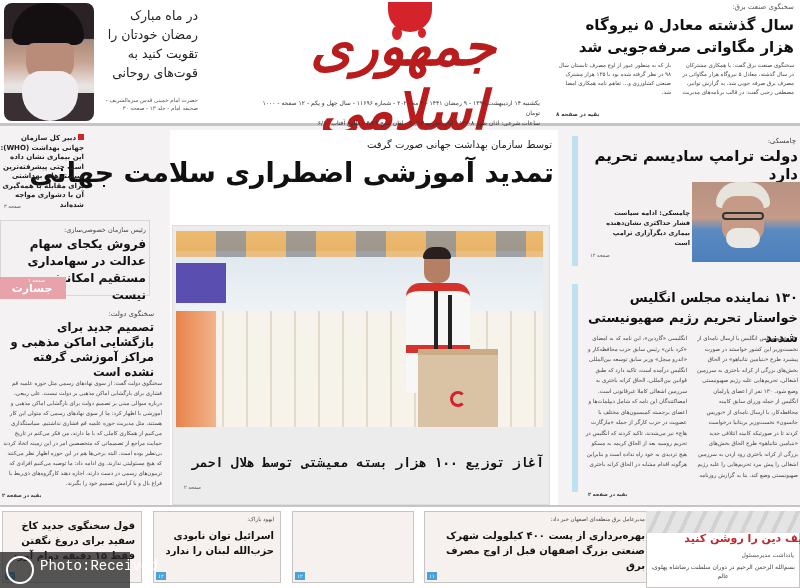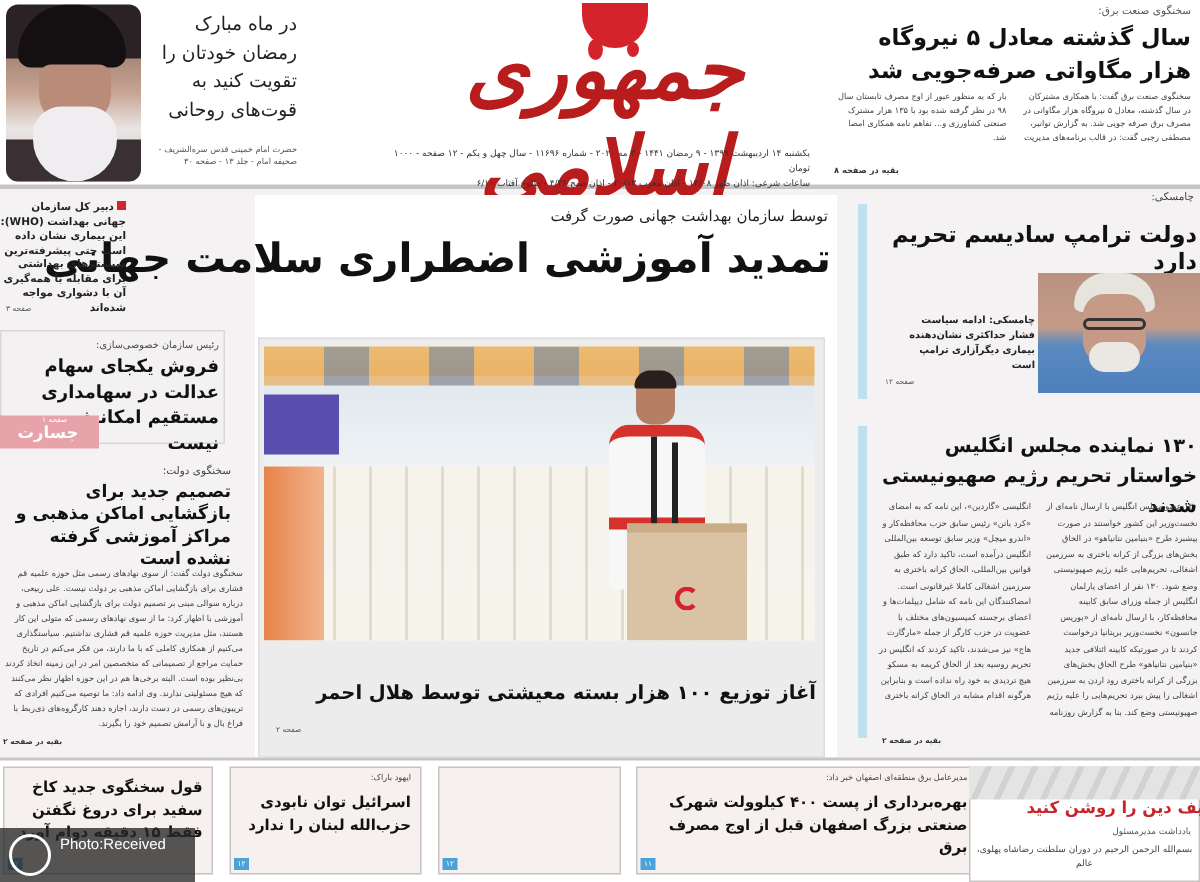--- a/index.html
+++ b/index.html
@@ -45,42 +45,42 @@
   .photo .orange { position:absolute; left:0; top:80px; width:40px; height:116px; background: linear-gradient(90deg,#e7834a,#f2b48c); }
   .photo .person { position:absolute; left:230px; top:18px; width:64px; height:178px; }
   .photo .head { position:absolute; left:18px; top:0; width:26px; height:34px; background:#b57f63; border-radius: 12px 12px 10px 10px; }
   .photo .hair { position:absolute; left:17px; top:-2px; width:28px; height:12px; background:#2a1f1c; border-radius: 12px 12px 2px 2px; }
   .photo .coat { position:absolute; left:0; top:34px; width:64px; height:110px; background:#f7f7f7; border-radius: 14px 14px 4px 4px; border-top: 8px solid #d6322c; }
   .photo .stripe { position:absolute; left:0; top:96px; width:64px; height:8px; background:#d6322c; }
   .photo .podium { position:absolute; left:242px; top:118px; width:80px; height:78px; background:#d9c3a4; border-top: 6px solid #c9ad86; }
   .photo .crescent { position:absolute; left:274px; top:160px; width:16px; height:16px; border: 3px solid #d4232a; border-radius:50%; border-right-color: transparent; }
   .photo .mic { position:absolute; left:258px; top:60px; width:4px; height:60px; background:#222; }
   .photo .mic2 { position:absolute; left:272px; top:64px; width:4px; height:56px; background:#222; }
-  .lead-caption { left: 180px; top: 455px; width: 364px; font-size: 13px; font-weight: bold; color: #111; }
+  .lead-caption { left: 180px; top: 455px; width: 364px; font-size: 13px; font-weight: bold; color: #111; font-family: Liberation Mono, monospace; }
   .lead-page { left: 184px; top: 484px; font-size: 5px; color: #555; }
 
   
   .who-box { left: 0; top: 134px; width: 84px; font-size: 7px; line-height: 9.5px; font-weight: bold; color: #222; }
   .who-mark { display:inline-block; width:6px; height:6px; background:#d4232a; margin-left:2px; }
   .who-page { left: 4px; top: 203px; font-size: 5px; color: #555; }
   .justice { left: 0; top: 220px; width: 150px; height: 76px; background: #f3f1f1; border: 1px solid #d8d6d6; }
   .justice-kicker { left: 6px; top: 226px; width: 140px; font-size: 6.5px; color: #444; }
   .justice-head { left: 6px; top: 236px; width: 140px; font-size: 12px; font-weight: bold; line-height: 17px; color: #111; }
   .jesaratt { left: 0; top: 277px; width: 66px; height: 22px; background: #e8a2aa; }
   .jesaratt-label { left: 2px; top: 282px; width: 60px; font-size: 11px; font-weight: bold; color: #fff; text-align: center; }
   .jesaratt-page { left: 28px; top: 277px; font-size: 5px; color: #fff; }
   .mosque-kicker { left: 6px; top: 310px; width: 148px; font-size: 7px; color: #444; }
   .mosque-head { left: 6px; top: 320px; width: 148px; font-size: 11.5px; font-weight: bold; line-height: 15px; color: #111; }
   .mosque-body { left: 2px; top: 378px; width: 160px; font-size: 5.5px; line-height: 10px; color: #444; }
   .mosque-more { left: 2px; top: 492px; font-size: 5px; font-weight: bold; color: #333; }
 
   
   .rbar { left: 572px; top: 136px; width: 6px; height: 130px; background: #bfe0ef; }
   .rbar2 { left: 572px; top: 284px; width: 6px; height: 208px; background: #bfe0ef; }
-  .chomsky-kicker { left: 586px; top: 127px; width: 210px; font-size: 7px; color: #444; font-family: Liberation Serif, serif; }
+  .chomsky-kicker { left: 586px; top: 137px; width: 210px; font-size: 7px; color: #444; font-family: Liberation Serif, serif; }
   .chomsky-head { left: 586px; top: 147px; width: 212px; font-size: 15px; font-weight: bold; color: #111; }
   .chomsky-photo { left: 692px; top: 182px; width: 108px; height: 80px; background: linear-gradient(180deg,#b99181 0%,#c49b88 45%,#5b8ac0 60%,#4d7fbc 100%); overflow: hidden; }
   .chomsky-photo .hair { position:absolute; left:24px; top:0; width:54px; height:26px; background:#e7e3dd; border-radius: 26px 26px 6px 6px; }
   .chomsky-photo .face { position:absolute; left:30px; top:14px; width:42px; height:46px; background:#c59a86; border-radius: 14px; }
   .chomsky-photo .glasses { position:absolute; left:30px; top:30px; width:42px; height:8px; border: 2px solid #333; border-radius: 4px; }
   .chomsky-photo .beard { position:absolute; left:34px; top:46px; width:34px; height:20px; background:#ebe7e3; border-radius: 10px; }
   .chomsky-sub { left: 596px; top: 208px; width: 94px; font-size: 6.5px; line-height: 10px; font-weight: bold; color: #222; }
   .chomsky-page { left: 590px; top: 252px; font-size: 5px; color: #555; }
   .uk-head { left: 584px; top: 288px; width: 214px; font-size: 13px; font-weight: bold; line-height: 20px; color: #111; }
   .uk-body { left: 584px; top: 333px; width: 214px; font-size: 5.5px; line-height: 10.5px; color: #444; column-count: 2; column-gap: 8px; }
@@ -93,21 +93,21 @@
   .bbox .bkick { position:absolute; right:6px; top:4px; width: 92%; font-size: 5.5px; color: #444; }
   .bbox .bnum { position:absolute; left:2px; bottom:2px; width:10px; height:8px; background:#4ba2d8; font-size:5px; color:#fff; text-align:center; line-height:8px; }
   .editorial { left: 646px; top: 511px; width: 154px; height: 77px; background: #fff; border: 1px solid #c8c4c4; }
   .editorial-top { left: 646px; top: 511px; width: 154px; height: 22px; background: repeating-linear-gradient(115deg,#e4e4e4 0 10px,#d2d2d2 10px 14px); }
   .editorial-head { left: 650px; top: 532px; width: 146px; font-size: 11px; font-weight: bold; color: #c4262c; text-align: center; margin-left: 28px; }
   .editorial-kicker { left: 650px; top: 551px; width: 144px; font-size: 6px; color: #555; }
   .editorial-body { left: 650px; top: 562px; width: 146px; font-size: 6px; line-height: 9px; color: #444; text-align: center; }
 
   .watermark { left: 0; top: 552px; width: 130px; height: 36px; background: rgba(40,40,40,.78); }
   .wm-logo { left: 6px; top: 556px; width: 28px; height: 28px; border: 2px solid #fff; border-radius: 50%; }
-  .wm-line1 { left: 40px; top: 558px; font-size: 10px; color: #fff; font-family: Liberation Sans, sans-serif; }
+  .wm-line1 { left: 40px; top: 558px; font-size: 14px; color: #fff; font-family: Liberation Mono, monospace; }
   .wm-line2 { left: 40px; top: 596px; font-size: 10px; color: #fff; font-weight: bold; font-family: Liberation Serif, serif; }
 </style>
 </head>
 <body>
 
 <div class="abs masthead"></div>
 <div class="abs quote-photo">
   <div class="turban"></div>
     <div class="face"></div>
     <div class="shoulder"></div>

